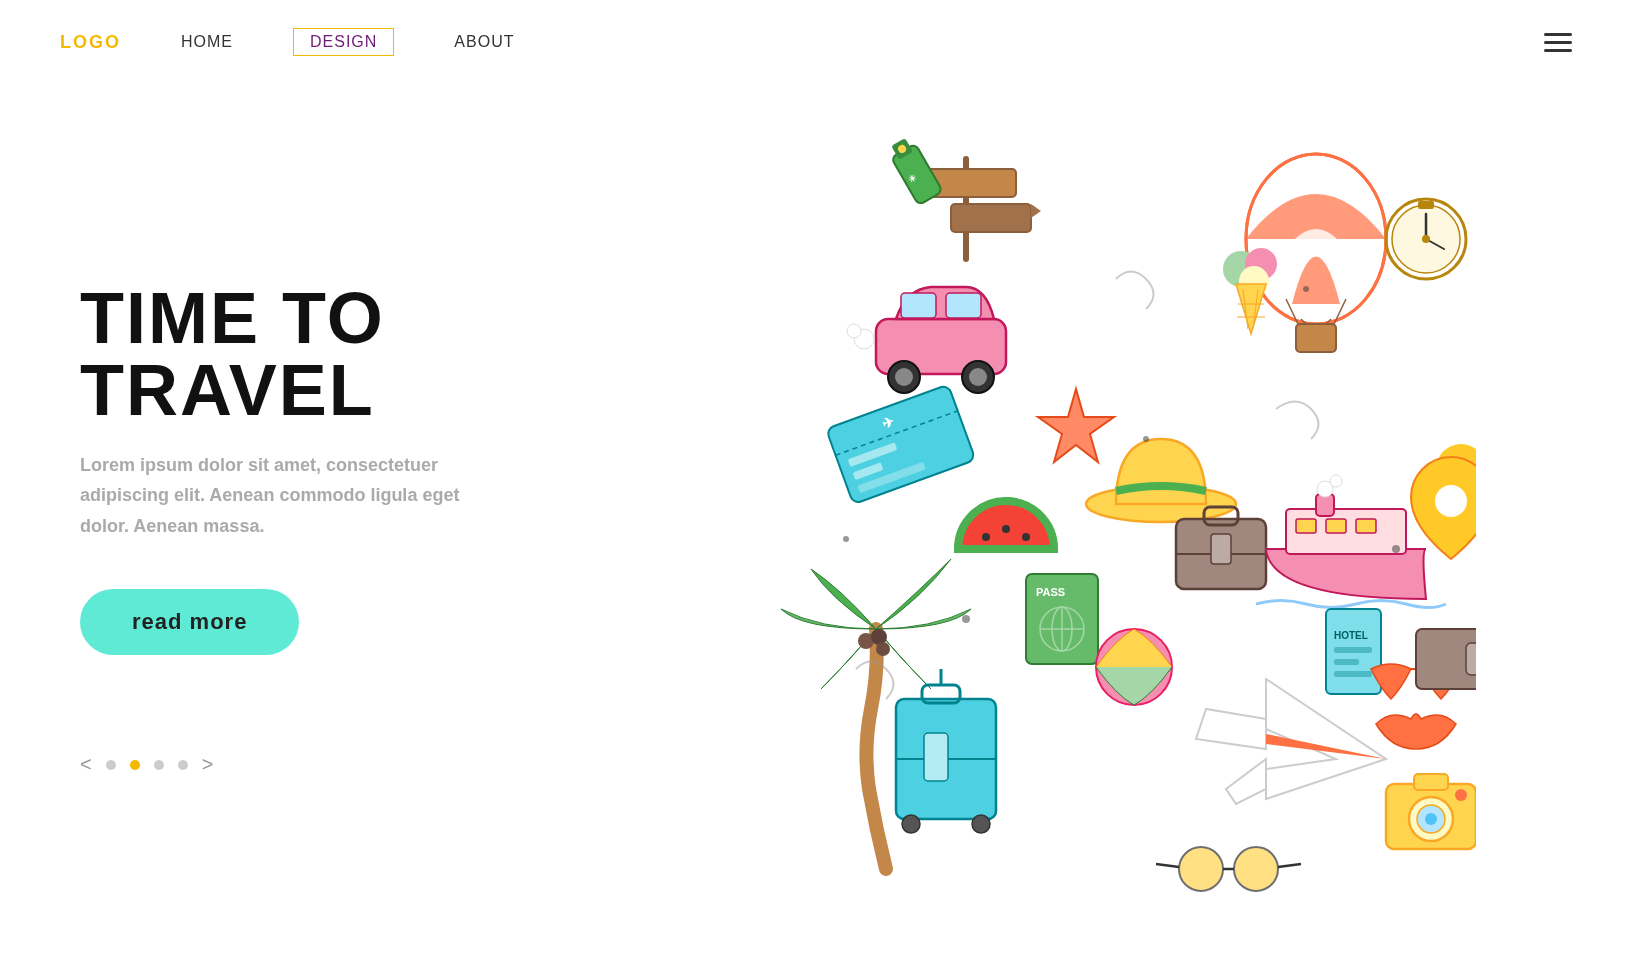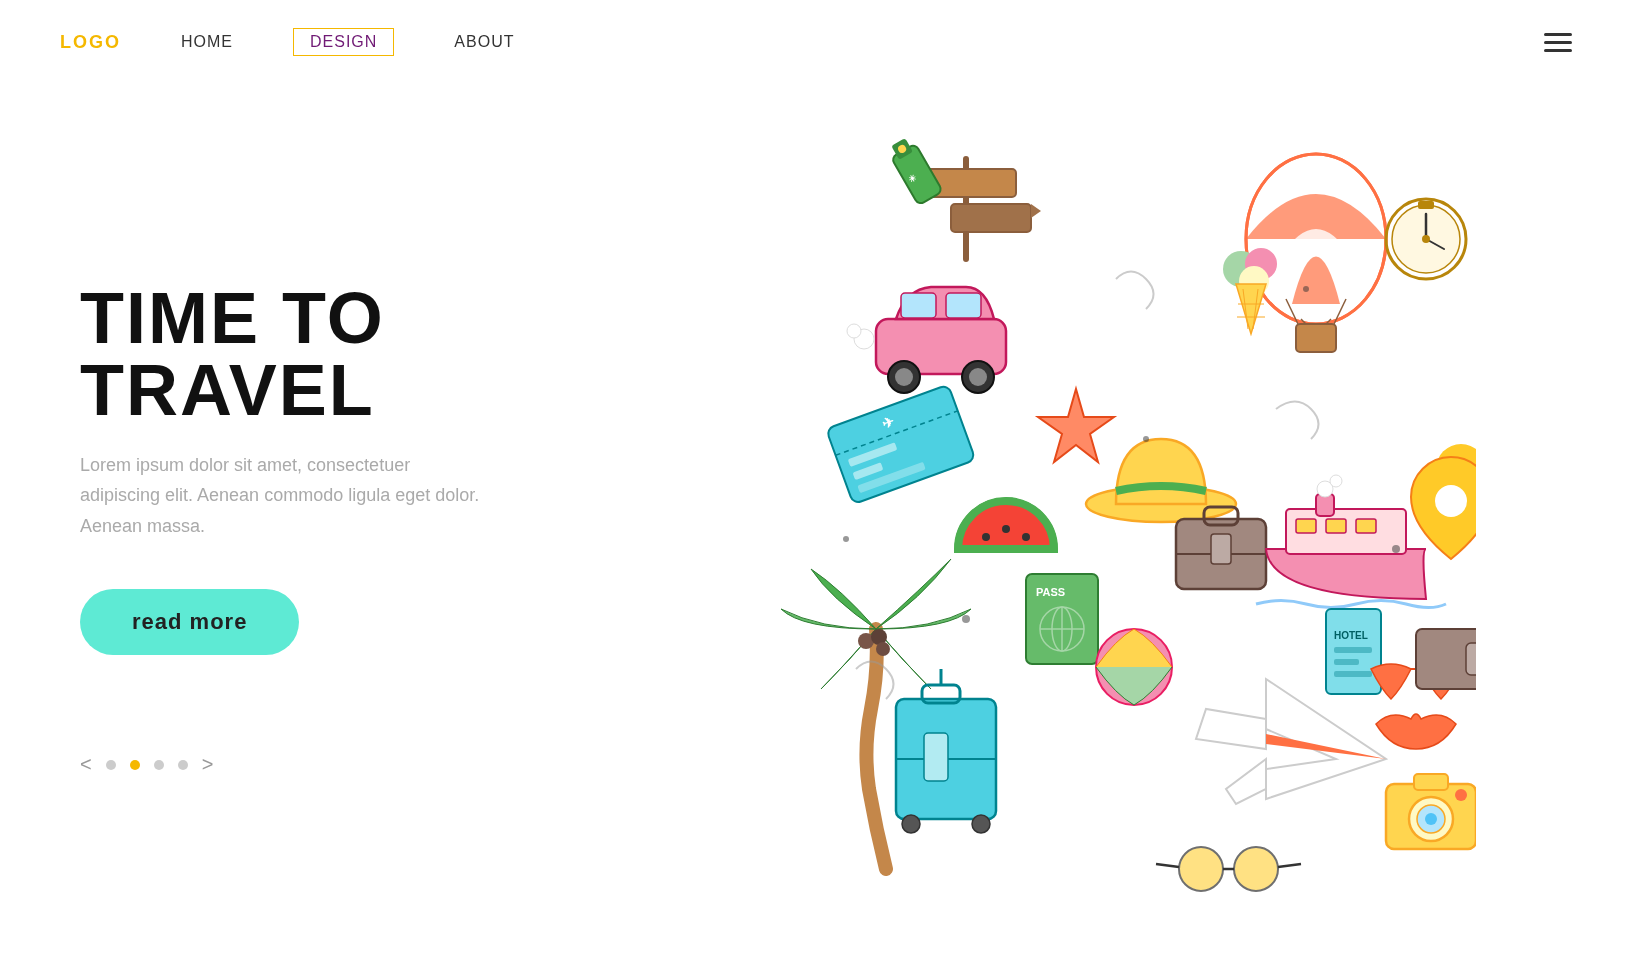--- a/index.html
+++ b/index.html
@@ -76,20 +76,21 @@
       text-transform: uppercase;
       margin-bottom: 24px;
       font-family: 'Arial Black', Arial, sans-serif;
     }
     .description {
       font-size: 18px;
       color: #aaa;
       line-height: 1.7;
       margin-bottom: 48px;
       max-width: 400px;
+      font-weight: bold;
     }
     .read-more-btn {
       background: #5eead4;
       color: #222;
       border: none;
       border-radius: 40px;
       padding: 20px 52px;
       font-size: 22px;
       font-weight: 600;
       cursor: pointer;

